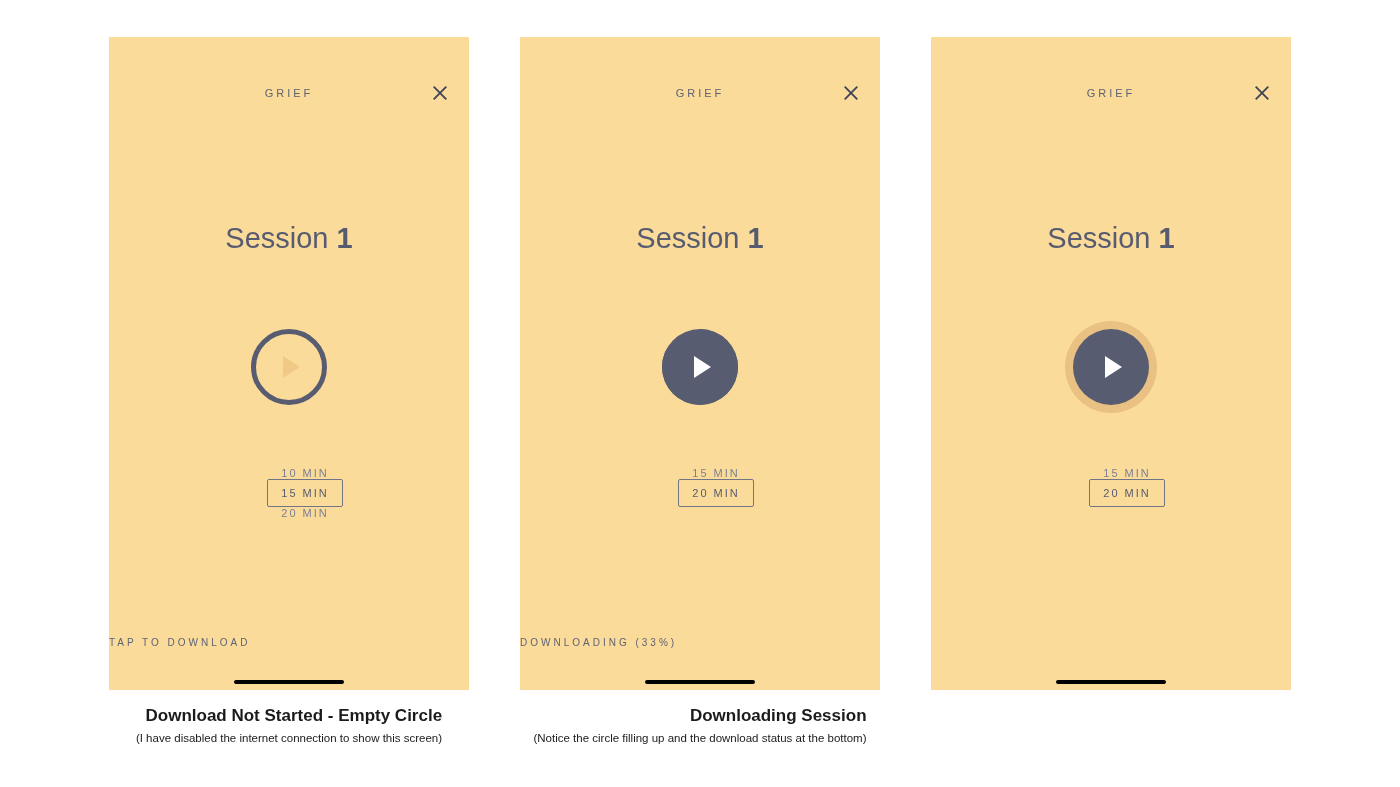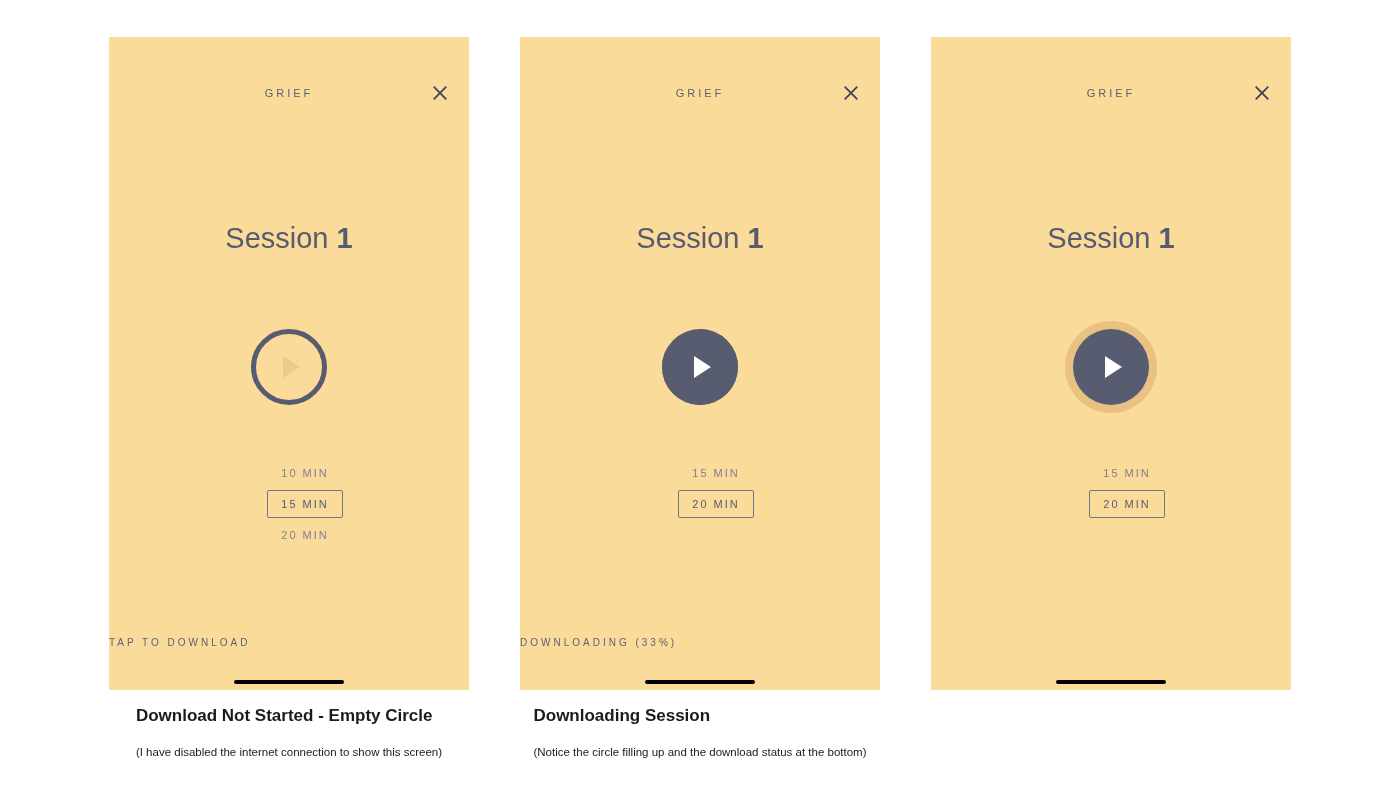--- a/index.html
+++ b/index.html
@@ -124,21 +124,20 @@
     border-left: 17px solid #ffffff;
     margin-left: 4px;
   }
   .durations {
     position: absolute;
     top: 430px;
     width: 100%;
     display: flex;
     flex-direction: column;
     align-items: center;
-    gap: 11px;
     margin-left: 32px;
   }
   .dur {
     font-size: 11px;
     letter-spacing: 2px;
     color: #7d8091;
     font-weight: 500;
     cursor: pointer;
   }
   .dur.sel {
@@ -161,29 +160,29 @@
     position: absolute;
     bottom: 6px;
     left: 50%;
     transform: translateX(-50%);
     width: 110px; height: 4px;
     background: #000;
     border-radius: 3px;
   }
   .caption {
     margin-top: 16px;
-    text-align: left;
+    text-align: right;
   }
   .caption-title {
     font-size: 17px;
     font-weight: 600;
     color: #1b1b1b;
   }
   .caption-sub {
-    margin-top: 20px;
+    margin-top: 6px;
     font-size: 11.5px;
     color: #1b1b1b;
   }
 </style>
 </head>
 <body>
 
 <div class="col">
   <div class="phone">
     <div class="topbar">

